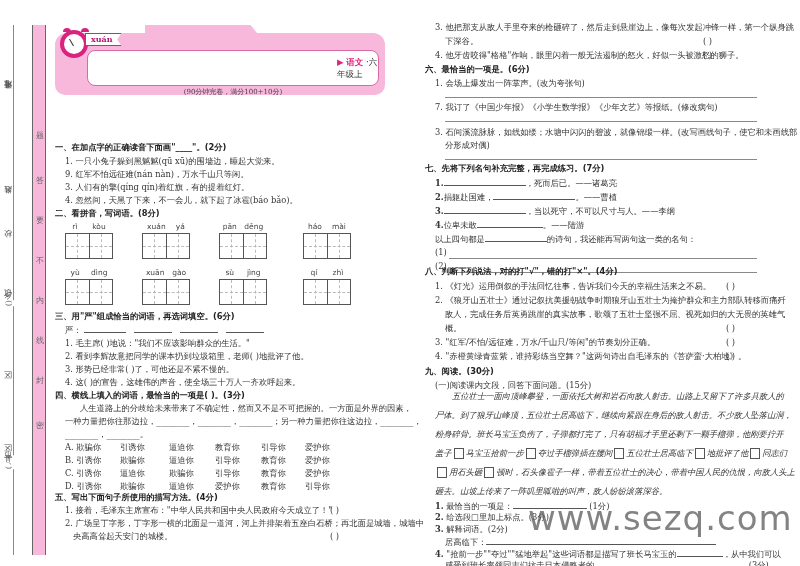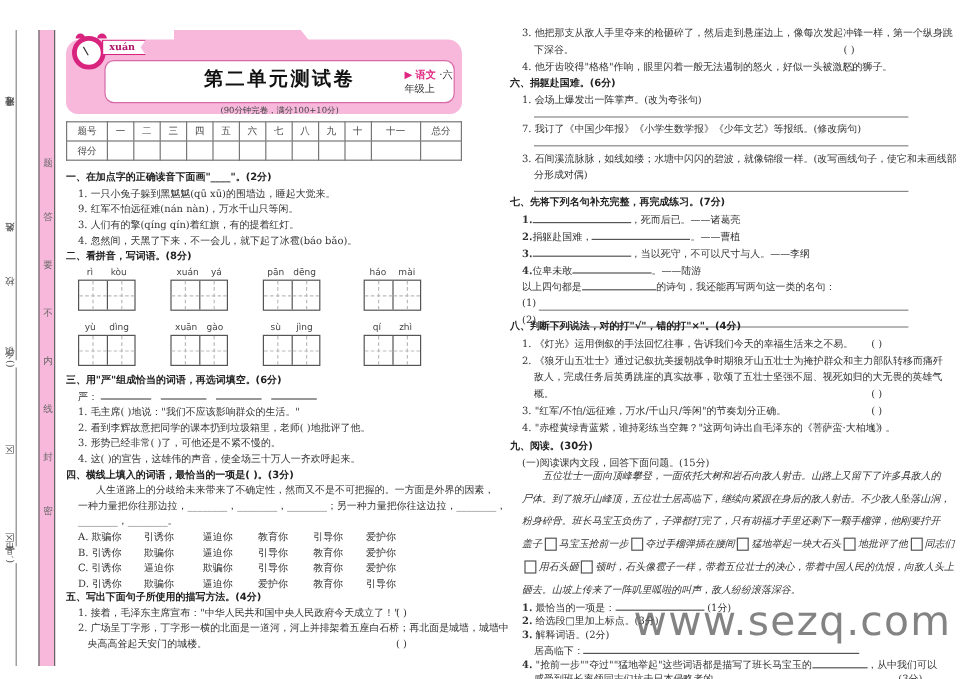--- a/index.html
+++ b/index.html
@@ -78,56 +78,25 @@
   <div class="hdr-white"></div>
   <div class="clock-bell" style="left:8px"></div>
   <div class="clock-bell" style="left:26px"></div>
   <div class="clock"></div>
   <div class="ribbon">xuán</div>
   <div class="subject">
     <span class="tri">▶</span>
     <span class="sub">语文</span>
     <span>·六年级上</span>
   </div>
-  <div class="title">第二单元测试卷</div>
   <div class="subtitle">(90分钟完卷，满分100+10分)</div>
 </div>
 
 <table id="score-table" class="abs">
   <tbody>
-      <tr>
-    <td style="width:34px">题号</td>
-    <td>一</td>
-    <td>二</td>
-    <td>三</td>
-    <td>四</td>
-    <td>五</td>
-    <td>六</td>
-    <td>七</td>
-    <td>八</td>
-    <td>九</td>
-    <td>十</td>
-    <td>十一</td>
-    <td style="width:34px">总分</td>
-  </tr>
-  <tr>
-    <td>得分</td>
-    <td></td>
-        <td></td>
-    <td></td>
-        <td></td>
-    <td></td>
-        <td></td>
-    <td></td>
-        <td></td>
-    <td></td>
-        <td></td>
-    <td></td>
-        <td></td>
-  </tr>
 </tbody>
   </table>
 
 <div class="sec" style="left:55px;top:142px">一、在加点字的正确读音下面画"____"。(2分)</div>
 <div class="ln" style="left:65px;top:156px">1. 一只小兔子躲到黑魆魆(qū  xū)的围墙边，睡起大觉来。</div>
 <div class="ln" style="left:65px;top:169px">9. 红军不怕远征难(nán  nàn)，万水千山只等闲。</div>
 <div class="ln" style="left:65px;top:182px">3. 人们有的擎(qíng  qín)着红旗，有的提着红灯。</div>
 <div class="ln" style="left:65px;top:195px">4. 忽然间，天黑了下来，不一会儿，就下起了冰雹(báo  bǎo)。</div>
 
 <div class="sec" style="left:55px;top:208px">二、看拼音，写词语。(8分)</div>
@@ -270,21 +239,21 @@
 <div class="ln" style="left:65px;top:518px">2. 广场呈丁字形，丁字形一横的北面是一道河，河上并排架着五座白石桥；再北面是城墙，城墙中</div>
 <div class="ln" style="left:73px;top:531px">央高高耸起天安门的城楼。</div>
 <div class="paren" style="left:330px;top:531px">(            )</div>
 
 <div class="ln" style="left:435px;top:22px">3. 他把那支从敌人手里夺来的枪砸碎了，然后走到悬崖边上，像每次发起冲锋一样，第一个纵身跳</div>
 <div class="ln" style="left:445px;top:36px">下深谷。</div>
 <div class="paren" style="left:703px;top:36px">(            )</div>
 <div class="ln" style="left:435px;top:50px">4. 他牙齿咬得"格格"作响，眼里闪着一般无法遏制的怒火，好似一头被激怒的狮子。</div>
 <div class="paren" style="left:703px;top:50px">(            )</div>
 
-<div class="sec" style="left:425px;top:64px">六、捐躯赴国难。(6分)</div>
+<div class="sec" style="left:425px;top:64px">六、最恰当的一项是。(6分)</div>
 <div class="ln" style="left:435px;top:78px">1. 会场上爆发出一阵掌声。(改为夸张句)</div>
 <div class="rline" style="left:445px;top:97px;width:312px"></div>
 <div class="ln" style="left:435px;top:102px">7. 我订了《中国少年报》《小学生数学报》《少年文艺》等报纸。(修改病句)</div>
 <div class="rline" style="left:445px;top:121px;width:312px"></div>
 <div class="ln" style="left:435px;top:127px">3. 石间溪流脉脉，如线如缕；水塘中闪闪的碧波，就像锦缎一样。(改写画线句子，使它和未画线部</div>
 <div class="ln" style="left:445px;top:140px">分形成对偶)</div>
 <div class="rline" style="left:445px;top:159px;width:312px"></div>
 
 <div class="sec" style="left:425px;top:163px">七、先将下列名句补充完整，再完成练习。(7分)</div>
 <div class="ln" style="left:435px;top:177px"><span class="num">1.</span><span class="blank" style="width:82px"></span><span>，死而后已。——诸葛亮</span></div>
@@ -308,21 +277,21 @@
 <div class="paren" style="left:726px;top:337px">(        )</div>
 <div class="ln" style="left:435px;top:351px">4. "赤橙黄绿青蓝紫，谁持彩练当空舞？"这两句诗出自毛泽东的《菩萨蛮·大柏地》。</div>
 <div class="paren" style="left:726px;top:351px">(        )</div>
 
 <div class="sec" style="left:425px;top:366px">九、阅读。(30分)</div>
 <div class="ln" style="left:435px;top:380px">(一)阅读课内文段，回答下面问题。(15分)</div>
 <div class="passage" style="left:452px;top:387px">五位壮士一面向顶峰攀登，一面依托大树和岩石向敌人射击。山路上又留下了许多具敌人的</div>
 <div class="passage" style="left:435px;top:406px">尸体。到了狼牙山峰顶，五位壮士居高临下，继续向紧跟在身后的敌人射击。不少敌人坠落山涧，</div>
 <div class="passage" style="left:435px;top:425px">粉身碎骨。班长马宝玉负伤了，子弹都打完了，只有胡福才手里还剩下一颗手榴弹，他刚要拧开</div>
 <div class="passage" style="left:435px;top:444px">
-  <span>盖子</span><span class="box"></span><span>马宝玉抢前一步</span><span class="box"></span><span>夺过手榴弹插在腰间</span><span class="box"></span><span>猛地举起一块大石头</span><span class="box"></span><span>地批评了他</span><span class="box"></span><span>同志们</span>
+  <span>盖子</span><span class="box"></span><span>马宝玉抢前一步</span><span class="box"></span><span>夺过手榴弹插在腰间</span><span class="box"></span><span>五位壮士居高临下</span><span class="box"></span><span>地批评了他</span><span class="box"></span><span>同志们</span>
 </div>
 <div class="passage" style="left:435px;top:463px">
   <span class="box"></span><span>用石头砸</span><span class="box"></span><span>顿时，石头像雹子一样，带着五位壮士的决心，带着中国人民的仇恨，向敌人头上</span>
 </div>
 <div class="passage" style="left:435px;top:482px">砸去。山坡上传来了一阵叽里呱啦的叫声，敌人纷纷滚落深谷。</div>
 
 <div class="ln" style="left:435px;top:500px"><span class="num">1.</span> <span>最恰当的一项是：</span><span class="blank" style="width:74px"></span>&nbsp;<span>(1分)</span></div>
 <div class="ln" style="left:435px;top:512px"><span class="num">2.</span> <span>给选段□里加上标点。(3分)</span></div>
 <div class="ln" style="left:435px;top:524px"><span class="num">3.</span> <span>解释词语。(2分)</span></div>
 <div class="ln" style="left:445px;top:536px"><span>居高临下：</span><span class="blank" style="width:230px"></span></div>

